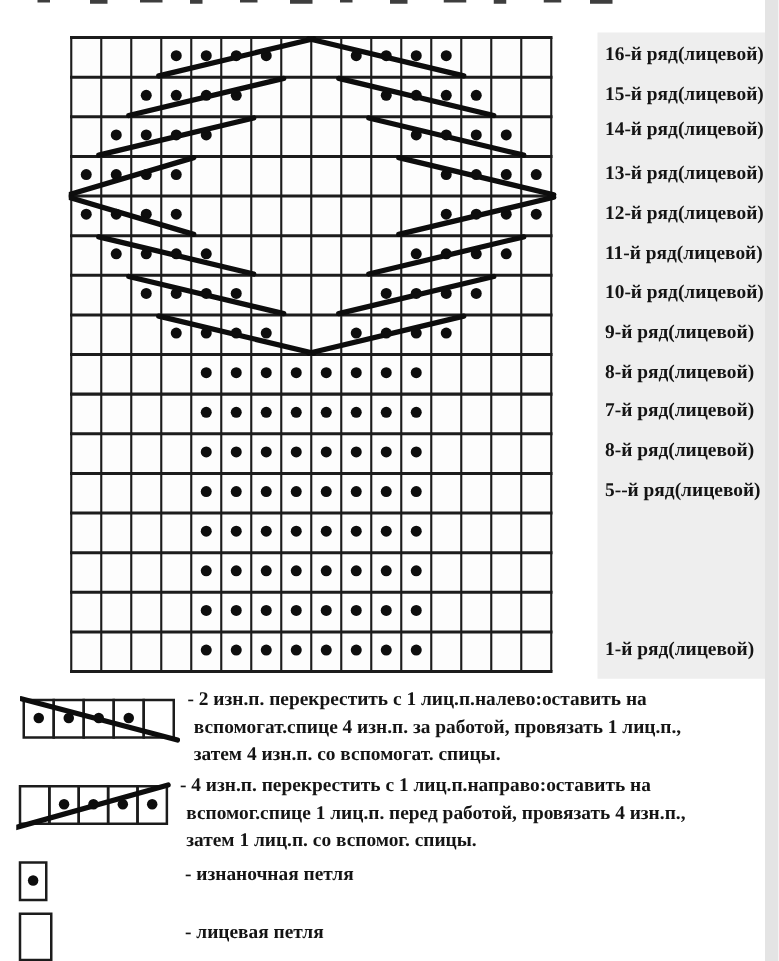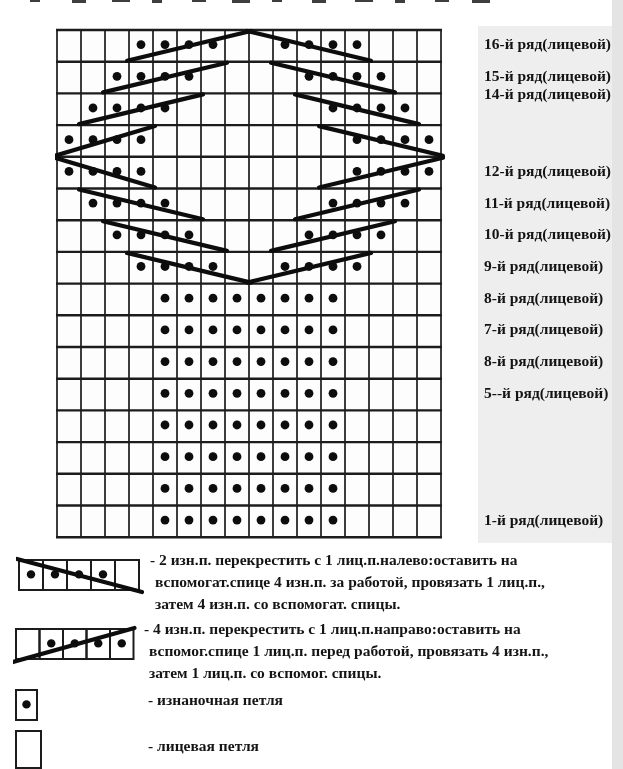--- a/index.html
+++ b/index.html
@@ -213,21 +213,22 @@
       <circle cx="158" cy="494.082" r="4.4" fill="#0d0d0d"></circle>
       <circle cx="182" cy="494.082" r="4.4" fill="#0d0d0d"></circle>
       <circle cx="206" cy="494.082" r="4.4" fill="#0d0d0d"></circle>
       <circle cx="230" cy="494.082" r="4.4" fill="#0d0d0d"></circle>
       <circle cx="254" cy="494.082" r="4.4" fill="#0d0d0d"></circle>
       <circle cx="278" cy="494.082" r="4.4" fill="#0d0d0d"></circle>
     </svg>
   <div id="row-labels">
       <div class="row-label" style="top: 2px;">16-й ряд(лицевой)</div>
       <div class="row-label" style="top: 33.7px;">15-й ряд(лицевой)</div>
-      <div class="row-label" style="top: 52px;">14-й ряд(лицевой)</div>
+      <div class="row-label" style="top: 62px;">14-й ряд(лицевой)</div>
+      <div class="row-label" style="top: 97.1px;">13-й ряд(лицевой)</div>
       <div class="row-label" style="top: 128.8px;">12-й ряд(лицевой)</div>
       <div class="row-label" style="top: 160.5px;">11-й ряд(лицевой)</div>
       <div class="row-label" style="top: 192.2px;">10-й ряд(лицевой)</div>
       <div class="row-label" style="top: 223.9px;">9-й ряд(лицевой)</div>
       <div class="row-label" style="top: 255.6px;">8-й ряд(лицевой)</div>
       <div class="row-label" style="top: 287.3px;">7-й ряд(лицевой)</div>
       <div class="row-label" style="top: 319px;">8-й ряд(лицевой)</div>
       <div class="row-label" style="top: 350.7px;">5--й ряд(лицевой)</div>
       <div class="row-label" style="top: 477.5px;">1-й ряд(лицевой)</div>
     </div>

